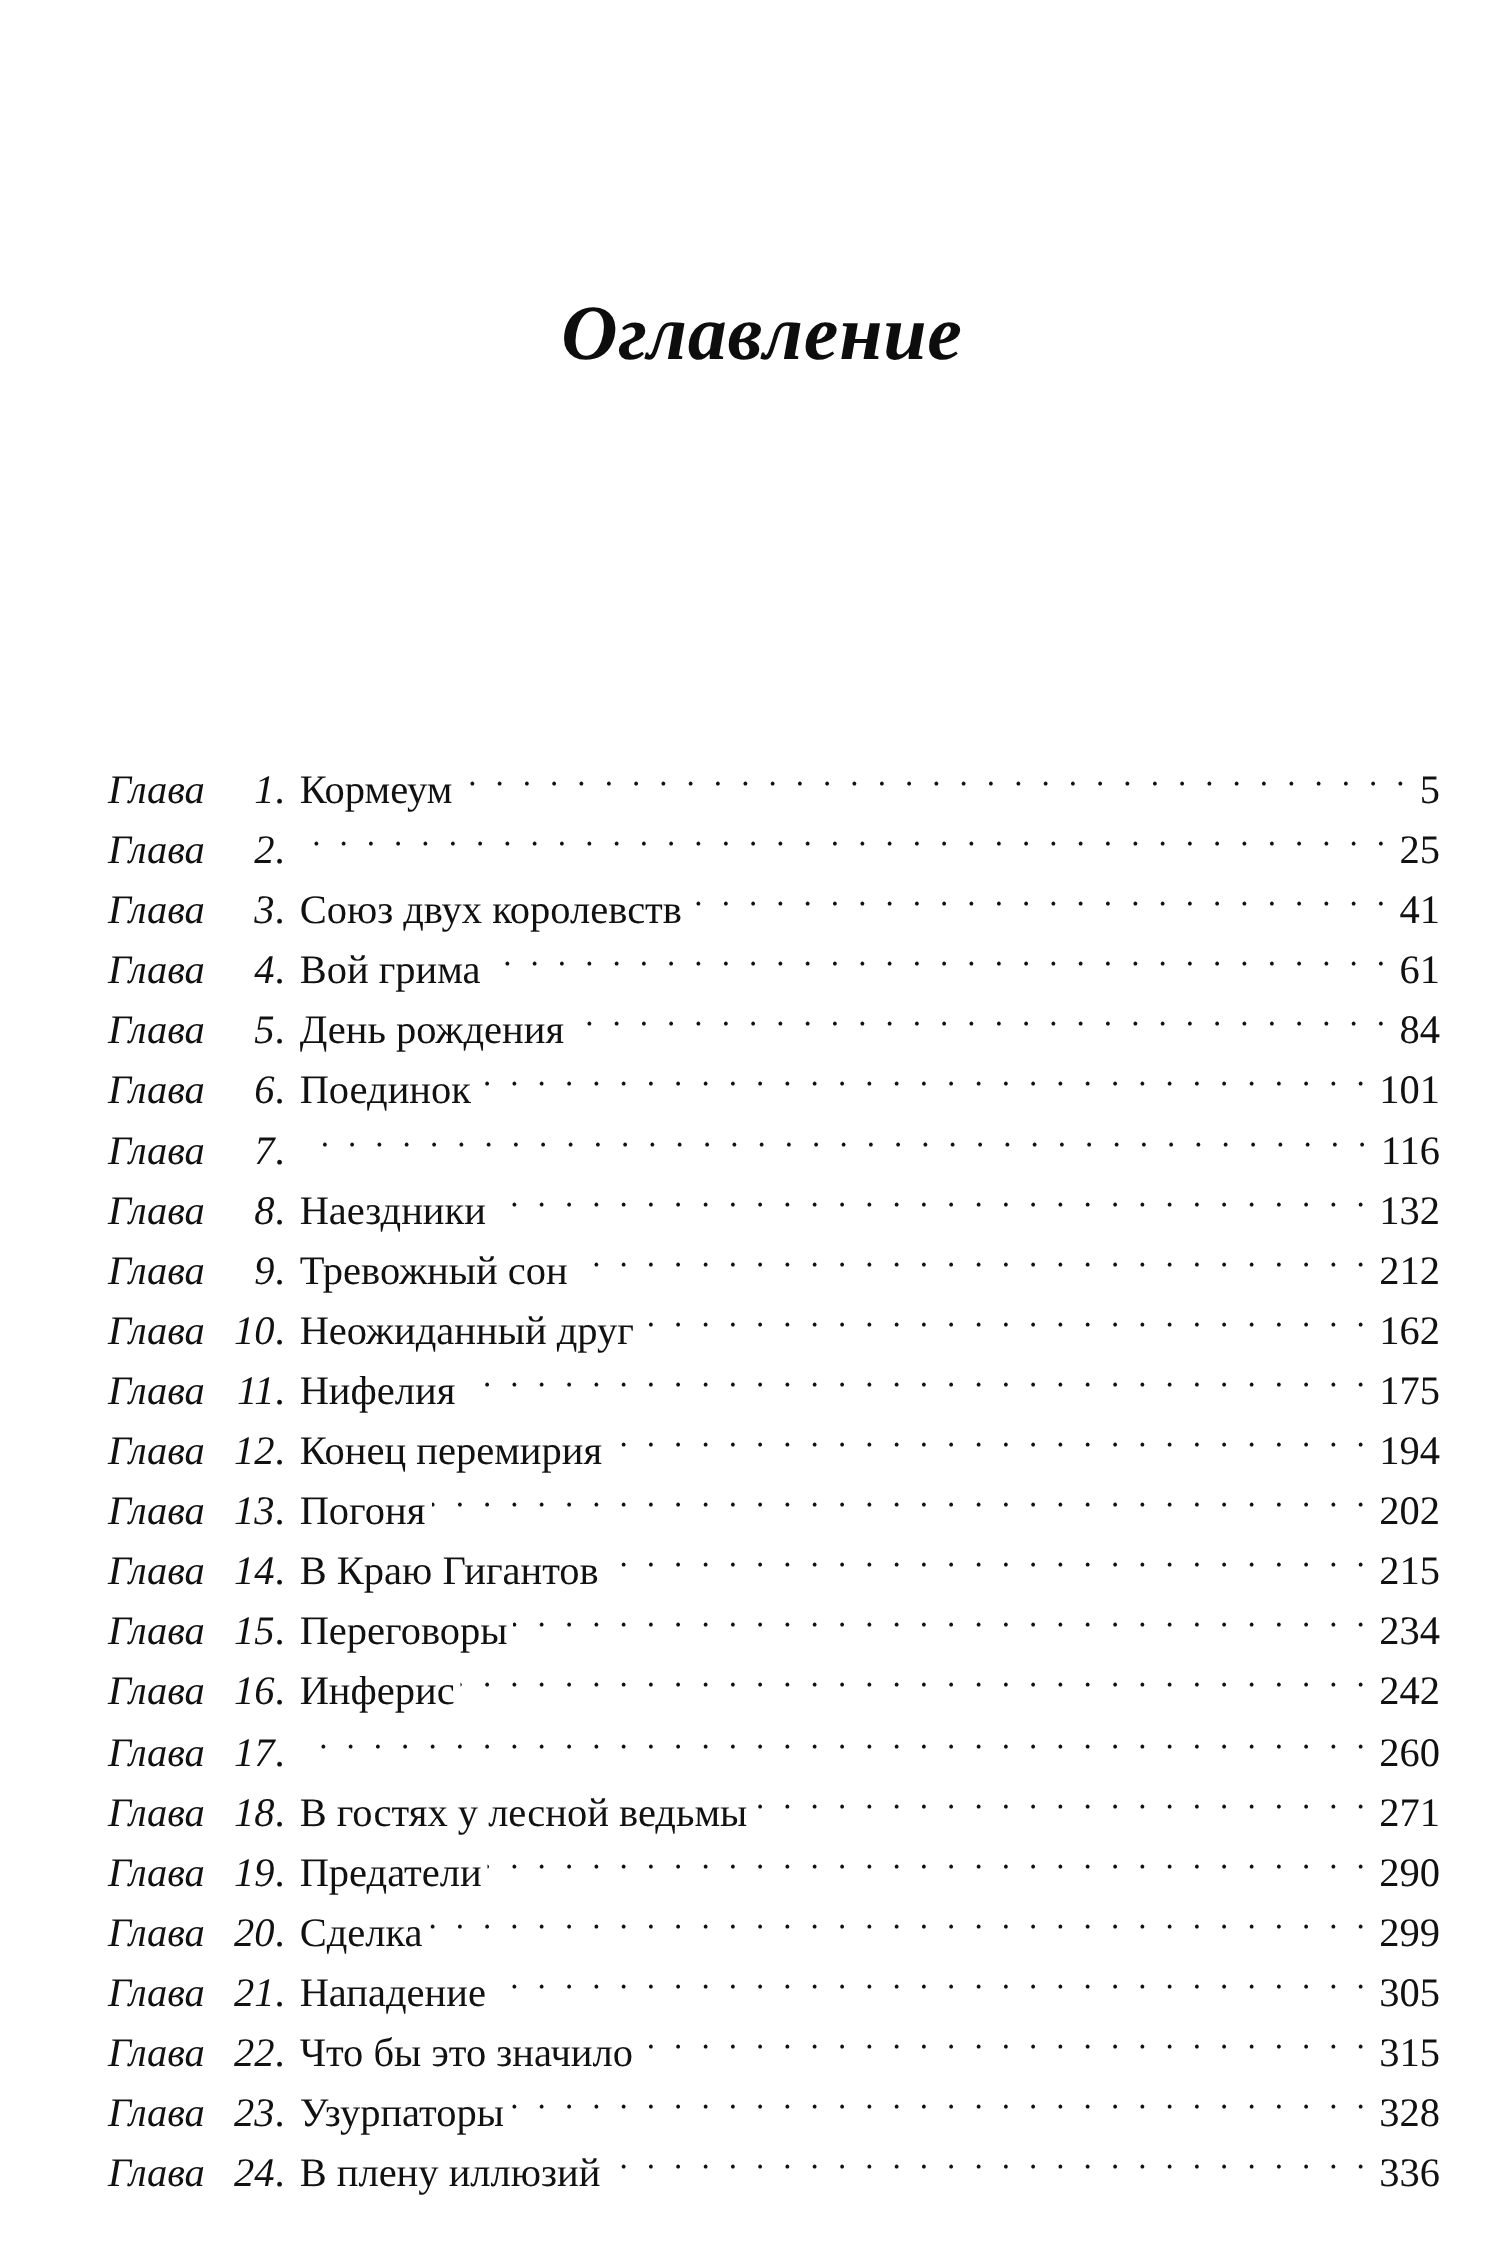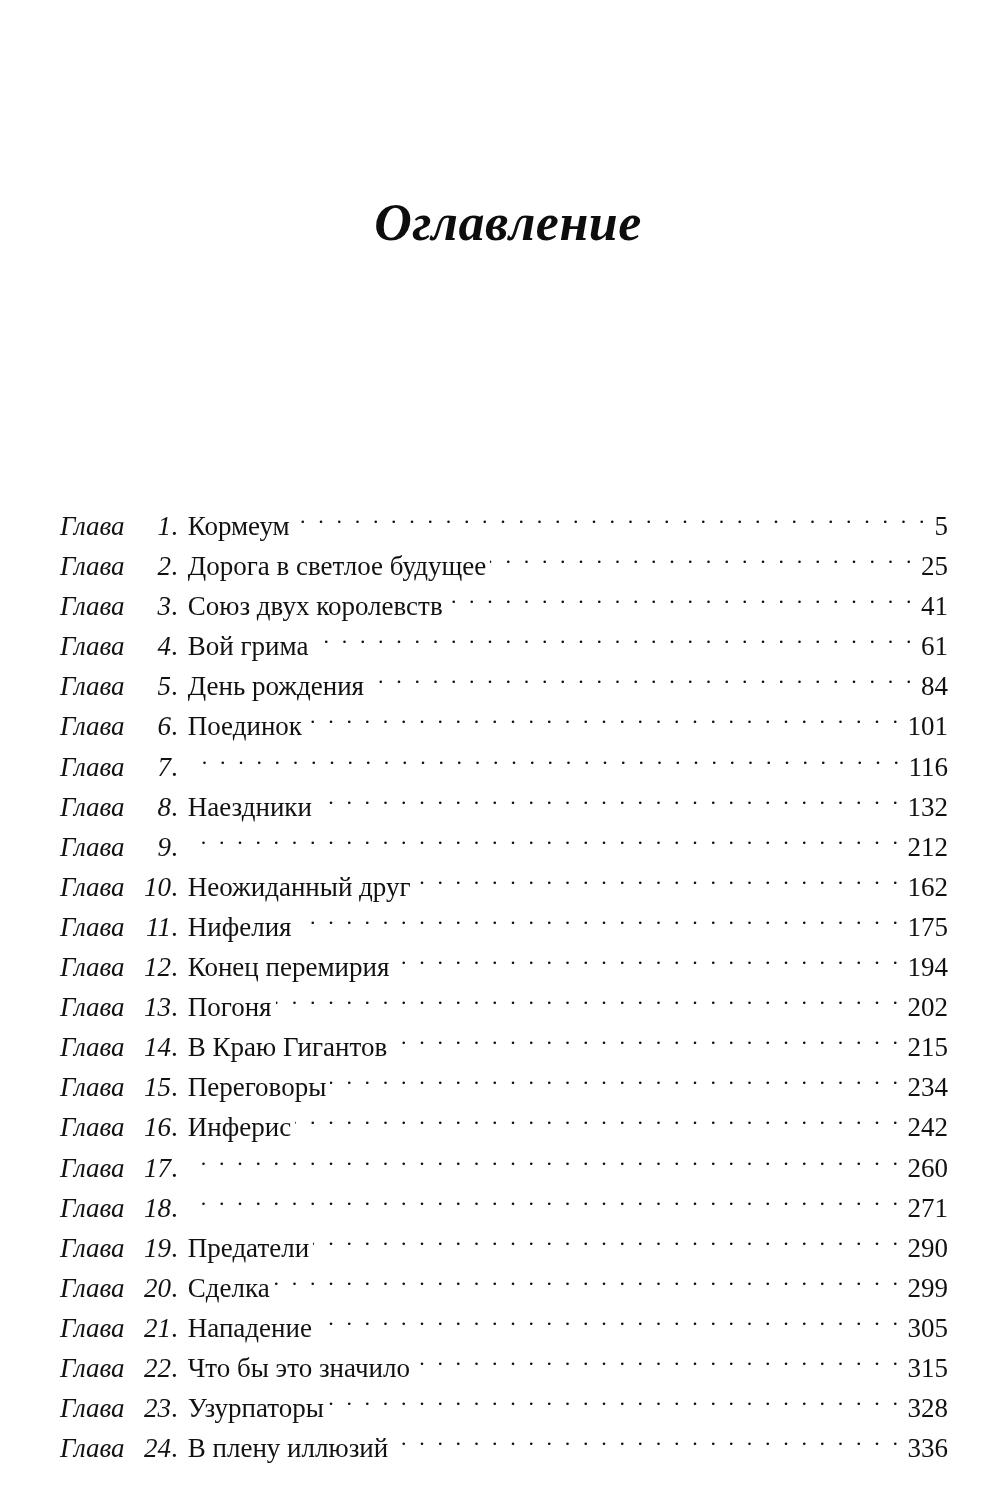--- a/index.html
+++ b/index.html
@@ -23,21 +23,21 @@
       text-align: center;
       font-style: italic;
       font-size: 52px;
       line-height: 64px;
       letter-spacing: 0.5px;
       color: #0d0d0d;
     }
     .toc {
       position: absolute;
       top: 495px;
-      left: 60px;
+      left: 72px;
       width: 888px;
     }
     .toc-row {
       display: flex;
       align-items: baseline;
       height: 40.1px;
       font-size: 27px;
       line-height: 40px;
       white-space: nowrap;
     }
@@ -91,21 +91,20 @@
     <span class="toc-title">Кормеум</span>
     <span class="toc-leader"></span>
     <span class="toc-page">5</span>
   </div>
     <div class="toc-row">
     <span class="toc-label">
       <span class="word">Глава</span>
       <span class="num">2</span>
     </span>
     <span class="toc-dot">.</span>
-    <span class="toc-title">Дорога в светлое будущее</span>
     <span class="toc-leader"></span>
     <span class="toc-page">25</span>
   </div>
     <div class="toc-row">
     <span class="toc-label">
       <span class="word">Глава</span>
       <span class="num">3</span>
     </span>
     <span class="toc-dot">.</span>
     <span class="toc-title">Союз двух королевств</span>
@@ -160,20 +159,21 @@
     <span class="toc-title">Наездники</span>
     <span class="toc-leader"></span>
     <span class="toc-page">132</span>
   </div>
     <div class="toc-row">
     <span class="toc-label">
       <span class="word">Глава</span>
       <span class="num">9</span>
     </span>
     <span class="toc-dot">.</span>
+    <span class="toc-title">Тревожный сон</span>
     <span class="toc-leader"></span>
     <span class="toc-page">212</span>
   </div>
     <div class="toc-row">
     <span class="toc-label">
       <span class="word">Глава</span>
       <span class="num">10</span>
     </span>
     <span class="toc-dot">.</span>
     <span class="toc-title">Неожиданный друг</span>
@@ -248,20 +248,21 @@
     <span class="toc-dot">.</span>
     <span class="toc-leader"></span>
     <span class="toc-page">260</span>
   </div>
     <div class="toc-row">
     <span class="toc-label">
       <span class="word">Глава</span>
       <span class="num">18</span>
     </span>
     <span class="toc-dot">.</span>
+    <span class="toc-title">В гостях у лесной ведьмы</span>
     <span class="toc-leader"></span>
     <span class="toc-page">271</span>
   </div>
     <div class="toc-row">
     <span class="toc-label">
       <span class="word">Глава</span>
       <span class="num">19</span>
     </span>
     <span class="toc-dot">.</span>
     <span class="toc-title">Предатели</span>

